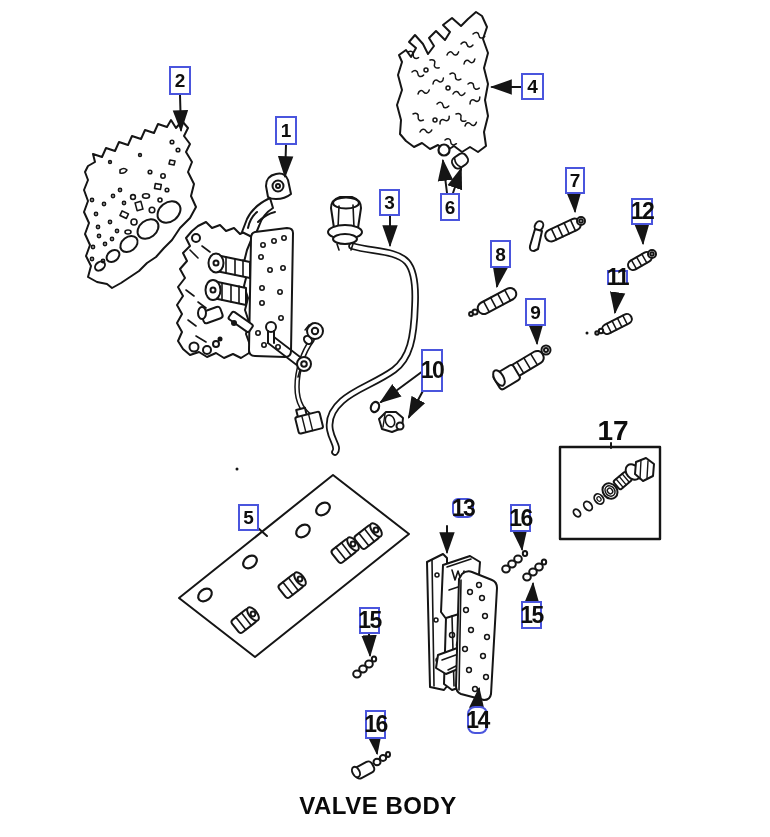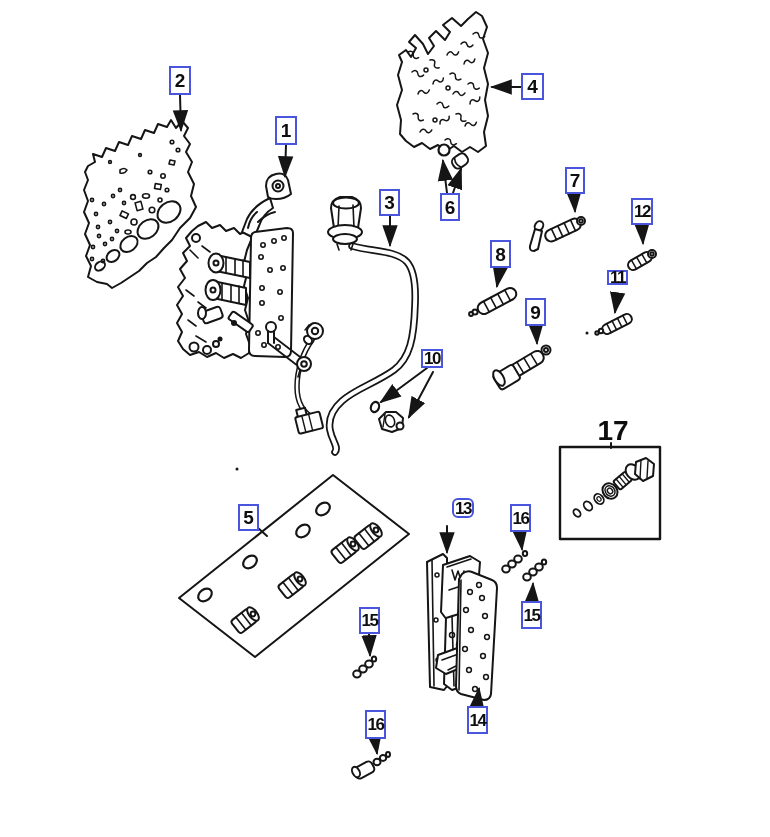--- a/index.html
+++ b/index.html
@@ -7,21 +7,21 @@
     position:relative;width:770px;height:837px;background:#ffffff;
     font-family:"Liberation Sans", sans-serif;overflow:hidden;
   }
   .artwork{position:absolute;left:0;top:0;}
   .callout{
     position:absolute;display:flex;align-items:center;justify-content:center;
     box-sizing:border-box;background:#ffffff;border:2px solid #4a55dd;
     color:#0e0e0e;font-weight:bold;font-size:19px;line-height:1;
     font-family:"Liberation Sans", sans-serif;cursor:pointer;z-index:5;
   }
-  .callout.two{font-size:17px;letter-spacing:-1.5px;}
+  .callout.two{font-size:23px;letter-spacing:-1.5px;}
   .callout.unboxed{border:none;background:transparent;font-size:28px;letter-spacing:0px;cursor:default;}
   .title{
     position:absolute;top:792px;left:378px;transform:translateX(-50%);
     font-weight:bold;font-size:24px;color:#0a0a0a;letter-spacing:0.5px;white-space:nowrap;
   }
 </style>
 </head>
 <body>
 
 <div class="stage">
@@ -406,25 +406,26 @@
   <div>
       <div class="callout" style="left: 275px; top: 116px; width: 22px; height: 29px; border-color: rgb(74, 85, 221);">1</div>
       <div class="callout" style="left: 169px; top: 66px; width: 22px; height: 29px; border-color: rgb(74, 85, 221);">2</div>
       <div class="callout" style="left: 379px; top: 189px; width: 21px; height: 27px; border-color: rgb(74, 85, 221);">3</div>
       <div class="callout" style="left: 521px; top: 73px; width: 23px; height: 27px; border-color: rgb(74, 85, 221);">4</div>
       <div class="callout" style="left: 238px; top: 504px; width: 21px; height: 27px; border-color: rgb(74, 85, 221);">5</div>
       <div class="callout" style="left: 440px; top: 193px; width: 20px; height: 28px; border-color: rgb(74, 85, 221);">6</div>
       <div class="callout" style="left: 565px; top: 167px; width: 20px; height: 27px; border-color: rgb(74, 85, 221);">7</div>
       <div class="callout" style="left: 490px; top: 240px; width: 21px; height: 28px; border-color: rgb(74, 85, 221);">8</div>
       <div class="callout" style="left: 525px; top: 298px; width: 21px; height: 28px; border-color: rgb(74, 85, 221);">9</div>
-      <div class="callout two" style="left: 421px; top: 349px; width: 22px; height: 19px; border-color: rgb(74, 85, 221);">10</div>
+      <div class="callout two" style="left: 421px; top: 349px; width: 22px; height: 43px; border-color: rgb(74, 85, 221);">10</div>
       <div class="callout two" style="left: 607px; top: 270px; width: 21px; height: 15px; border-color: rgb(74, 85, 221);">11</div>
       <div class="callout two" style="left: 631px; top: 198px; width: 22px; height: 27px; border-color: rgb(74, 85, 221);">12</div>
       <div class="callout two" style="left: 452px; top: 498px; width: 22px; height: 20px; border-color: rgb(74, 85, 221); border-radius: 6px;">13</div>
-      <div class="callout two" style="left: 467px; top: 706px; width: 21px; height: 28px; border-color: rgb(74, 85, 221);">14</div>
+      <div class="callout two" style="left: 467px; top: 706px; width: 21px; height: 28px; border-color: rgb(74, 85, 221); border-radius: 8px;">14</div>
       <div class="callout two" style="left: 521px; top: 601px; width: 21px; height: 28px; border-color: rgb(74, 85, 221);">15</div>
       <div class="callout two" style="left: 359px; top: 607px; width: 21px; height: 27px; border-color: rgb(74, 85, 221);">15</div>
       <div class="callout two" style="left: 510px; top: 504px; width: 21px; height: 28px; border-color: rgb(74, 85, 221);">16</div>
       <div class="callout two" style="left: 365px; top: 710px; width: 21px; height: 29px; border-color: rgb(74, 85, 221);">16</div>
       <div class="callout two unboxed" style="left: 597px; top: 417px; width: 32px; height: 27px;">17</div>
     </div>
 
+  <div class="title">VALVE BODY</div>
 </div>
 
 </body></html>

